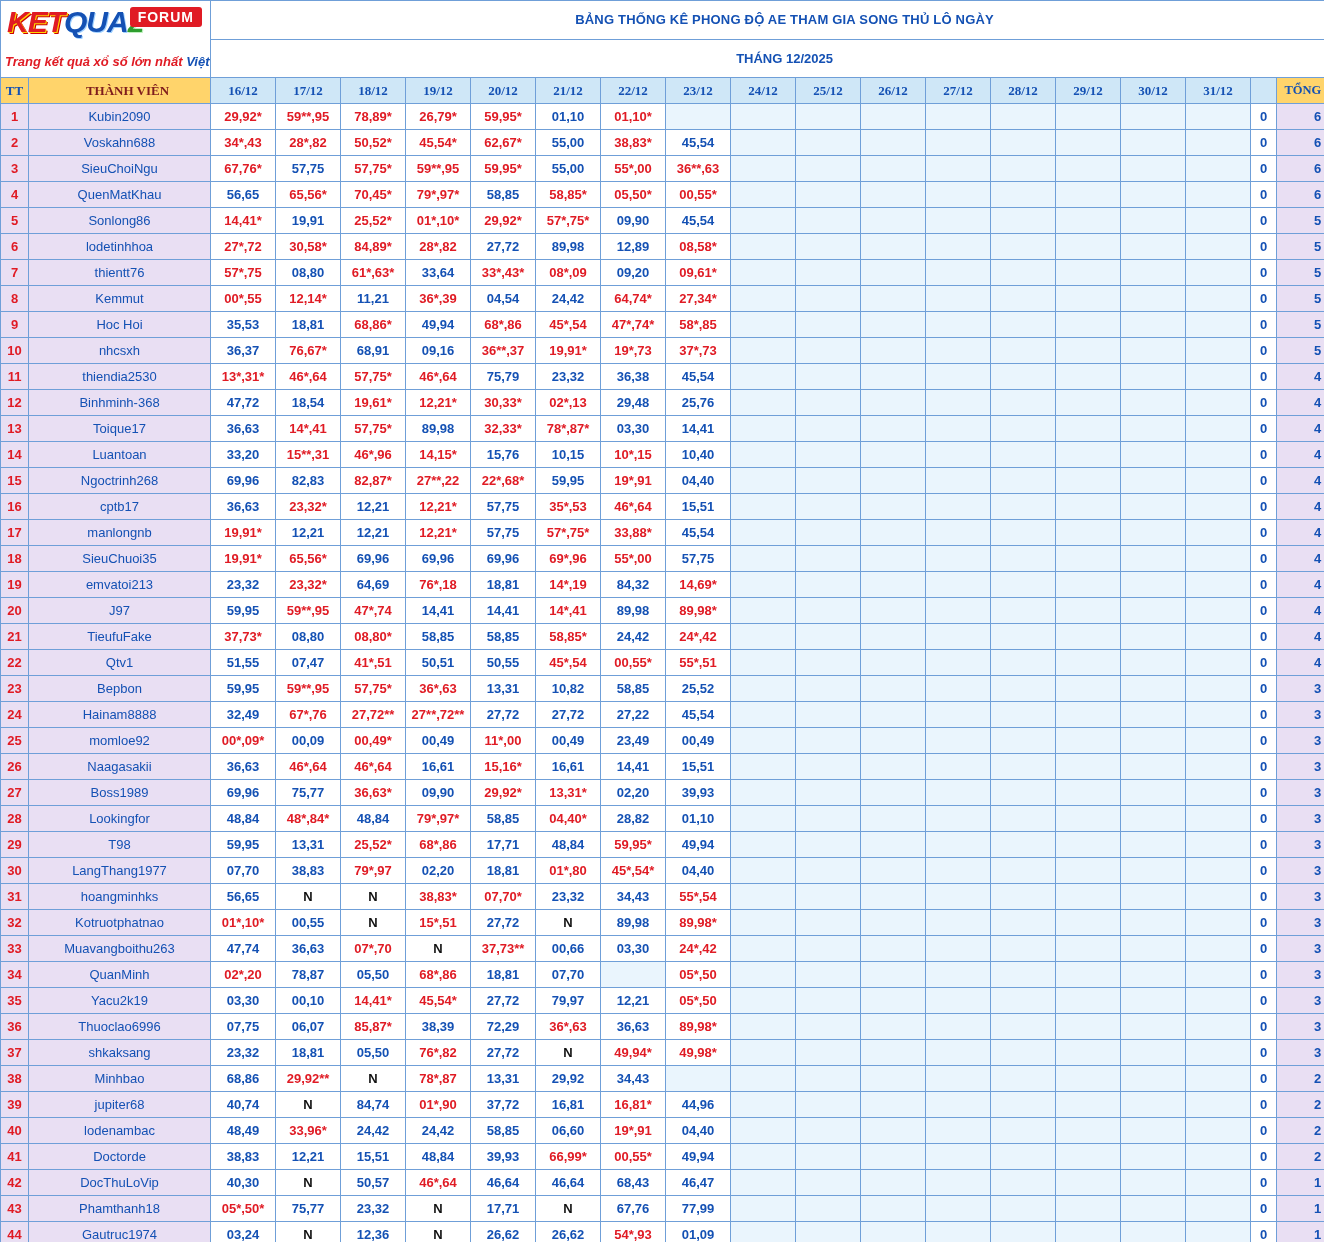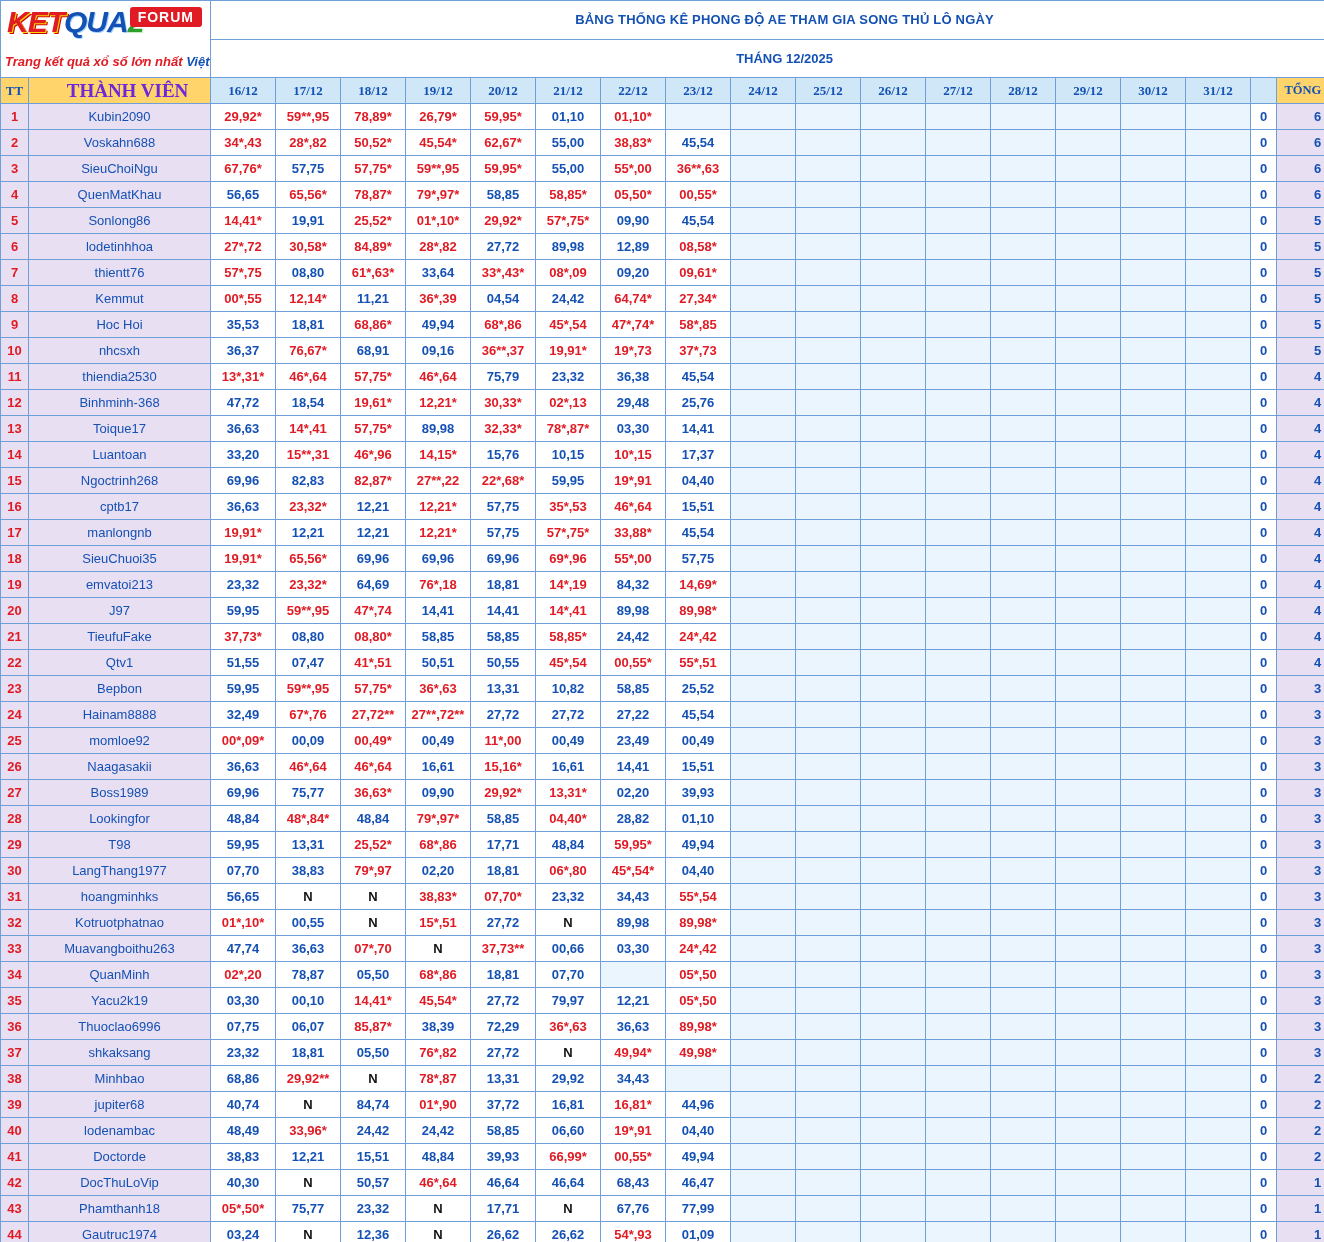--- a/index.html
+++ b/index.html
@@ -100,21 +100,21 @@
 
   th.col-head {
     background: #cfe7f7;
     color: #1451b4;
     font-weight: bold;
     font-size: 12.5px;
     height: 28px;
     font-family: Liberation Serif, serif;
   }
   th.col-head.tt { background: #ffd46b; color: #1451b4; }
-  th.col-head.member { background: #ffd46b; color: #6d28d9; font-size: 19px; padding-left: 16px; }
+  th.col-head.member { background: #ffd46b; color: #7f1d1d; font-size: 13px; padding-left: 16px; }
   th.col-head.total { background: #ffd46b; color: #1451b4; font-size: 12.5px; }
 
   
   td.tt {
     background: #e9dff3;
     color: #e01b24;
     font-weight: bold;
     font-size: 12.5px;
   }
   td.member {
@@ -280,21 +280,21 @@
           <td class="day empty"></td>
           <td class="day empty"></td>
           <td class="zero">0</td>
           <td class="total">6</td>
         </tr>
         <tr>
           <td class="tt">4</td>
           <td class="member c-blue">QuenMatKhau</td>
           <td class="day c-blue">56,65</td>
           <td class="day c-red">65,56*</td>
-          <td class="day c-red">78,87*</td>
+          <td class="day c-red">70,45*</td>
           <td class="day c-red">79*,97*</td>
           <td class="day c-blue">58,85</td>
           <td class="day c-red">58,85*</td>
           <td class="day c-red">05,50*</td>
           <td class="day c-red">00,55*</td>
           <td class="day empty"></td>
           <td class="day empty"></td>
           <td class="day empty"></td>
           <td class="day empty"></td>
           <td class="day empty"></td>
@@ -505,21 +505,21 @@
         <tr>
           <td class="tt">14</td>
           <td class="member c-blue">Luantoan</td>
           <td class="day c-blue">33,20</td>
           <td class="day c-red">15**,31</td>
           <td class="day c-red">46*,96</td>
           <td class="day c-red">14,15*</td>
           <td class="day c-blue">15,76</td>
           <td class="day c-blue">10,15</td>
           <td class="day c-red">10*,15</td>
-          <td class="day c-blue">17,37</td>
+          <td class="day c-blue">10,40</td>
           <td class="day empty"></td>
           <td class="day empty"></td>
           <td class="day empty"></td>
           <td class="day empty"></td>
           <td class="day empty"></td>
           <td class="day empty"></td>
           <td class="day empty"></td>
           <td class="day empty"></td>
           <td class="zero">0</td>
           <td class="total">4</td>
@@ -855,21 +855,21 @@
           <td class="total">3</td>
         </tr>
         <tr>
           <td class="tt">30</td>
           <td class="member c-blue">LangThang1977</td>
           <td class="day c-blue">07,70</td>
           <td class="day c-blue">38,83</td>
           <td class="day c-red">79*,97</td>
           <td class="day c-blue">02,20</td>
           <td class="day c-blue">18,81</td>
-          <td class="day c-red">06*,80</td>
+          <td class="day c-red">01*,80</td>
           <td class="day c-red">45*,54*</td>
           <td class="day c-blue">04,40</td>
           <td class="day empty"></td>
           <td class="day empty"></td>
           <td class="day empty"></td>
           <td class="day empty"></td>
           <td class="day empty"></td>
           <td class="day empty"></td>
           <td class="day empty"></td>
           <td class="day empty"></td>

